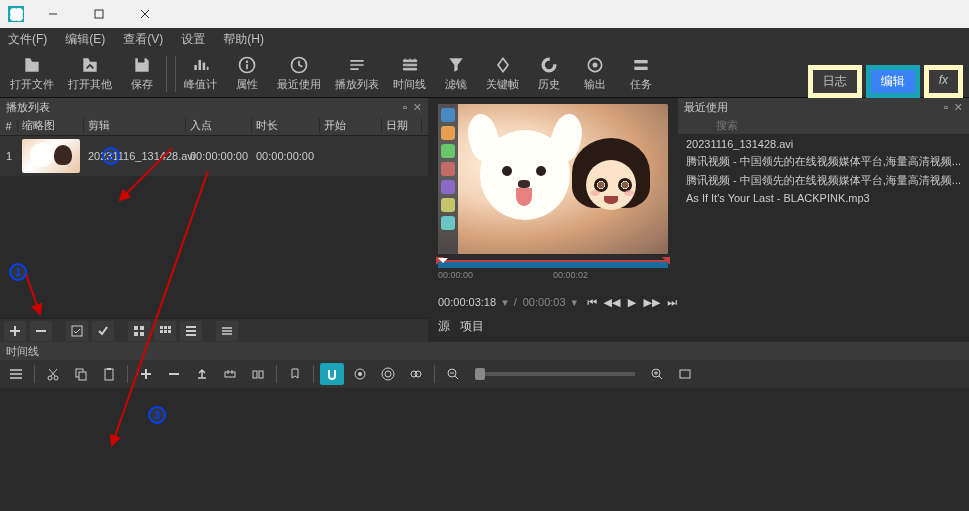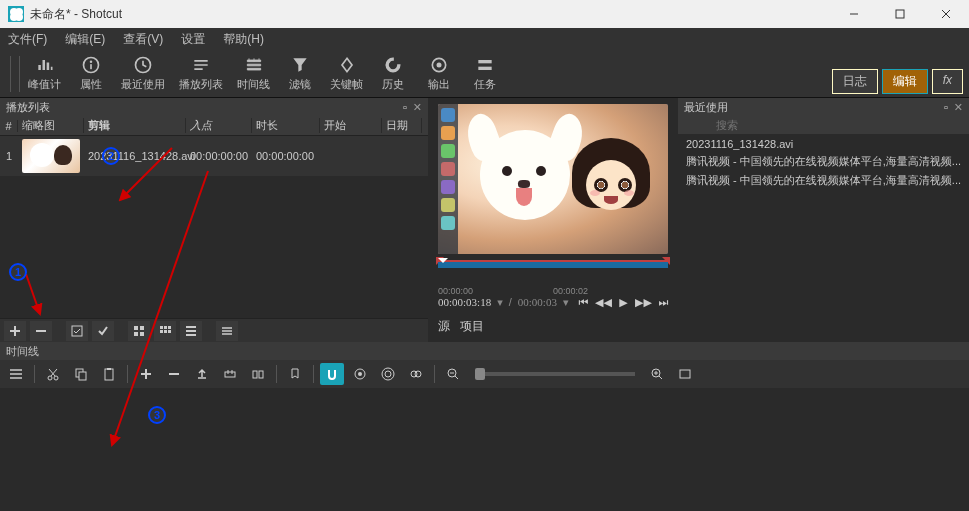--- a/index.html
+++ b/index.html
@@ -18,38 +18,38 @@
 .menu-item { padding: 2px 4px; color: #c0c0c0; }
 
 
 .toolbar { height: 48px; background: #323232; display: flex; align-items: center; padding: 4px 6px; border-bottom: 1px solid #111; }
 .tool-group { display: flex; gap: 6px; }
 .tool-btn { display: flex; flex-direction: column; align-items: center; justify-content: center; min-width: 40px; padding: 2px 4px; color: #c0c0c0; }
 .tool-btn svg { width: 20px; height: 20px; }
 .tool-label { font-size: 11px; margin-top: 2px; }
 .tool-sep { width: 1px; height: 36px; background: #555; margin: 0 4px; }
 .tab-group { display: flex; gap: 4px; margin-left: 10px; }
-.tab-btn { padding: 3px 10px; background: #3a3a3a; color: #c0c0c0; font-size: 12px; border: 1px solid #fef9c3; margin-top: 16px; }
-.tab-btn.active { background: #a16207; color: #fff; border-color: #1aa3b7; }
+.tab-btn { padding: 3px 10px; background: #3a3a3a; color: #c0c0c0; font-size: 12px; border: 5px solid #fef9c3; margin-top: 16px; }
+.tab-btn.active { background: #3b82f6; color: #fff; border-color: #1aa3b7; }
 
 
 .main { display: flex; height: 244px; }
 .panel { background: #2a2a2a; display: flex; flex-direction: column; }
 .panel-header { height: 18px; background: #3a3a3a; display: flex; align-items: center; padding: 0 6px; font-size: 11px; color: #ccc; }
 .panel-header .spacer { flex: 1; }
 .panel-close { color: #999; cursor: pointer; }
 
 
 .playlist { width: 474px; position: relative; }
 .playlist-table-header { display: flex; background: #3a3a3a; height: 20px; align-items: center; font-size: 11px; color: #ccc; border-bottom: 1px solid #222; }
 .pl-col { padding: 0 4px; border-right: 1px solid #2a2a2a; }
 .pl-col-num { width: 18px; text-align: center; }
 .pl-col-thumb { width: 66px; }
-.pl-col-clip { width: 102px; font-weight: bold; }
-.pl-col-in { width: 66px; font-style: italic; }
+.pl-col-clip { width: 102px; }
+.pl-col-in { width: 66px; }
 .pl-col-dur { width: 68px; }
 .pl-col-start { width: 62px; }
 .pl-col-date { width: 40px; }
 .playlist-body { flex: 1; background: #2a2a2a; position: relative; }
 .playlist-row { display: flex; align-items: center; height: 40px; background: #333; }
 .pl-cell { padding: 0 4px; font-size: 11px; color: #ccc; display: flex; align-items: center; height: 100%; }
 .pl-cell-num { width: 18px; justify-content: center; }
 .pl-thumb { width: 60px; height: 34px; border-radius: 2px; position: relative; overflow: hidden; }
 .pl-thumb-img { width: 100%; height: 100%; background: linear-gradient(135deg, #f4d4b8 0%, #fff 40%, #e8c4a0 100%); position: relative; }
 .pl-thumb-img::before { content: ''; position: absolute; left: 32px; top: 6px; width: 18px; height: 20px; background: #3a2820; border-radius: 50% 50% 40% 40%; }
@@ -82,24 +82,24 @@
 .pv-sidebar { position: absolute; left: 0; top: 0; width: 20px; height: 100%; background: rgba(40,50,60,0.75); }
 .pv-sb-icon { width: 14px; height: 14px; margin: 4px auto; border-radius: 3px; }
 
 .preview-scrubber { height: 32px; margin: 4px 10px 0; position: relative; }
 .scrubber-track { position: absolute; top: 4px; left: 0; right: 0; height: 6px; background: #1a6ba0; }
 .scrubber-sel { position: absolute; top: 2px; left: 0; right: 0; height: 2px; background: #c04040; }
 .scrubber-sel::before, .scrubber-sel::after { content: ''; position: absolute; top: -3px; width: 0; height: 0; border: 4px solid transparent; }
 .scrubber-sel::before { left: -2px; border-left-color: #c04040; border-top-color: #c04040; }
 .scrubber-sel::after { right: -2px; border-right-color: #c04040; border-top-color: #c04040; }
 .scrubber-head { position: absolute; left: 0; top: 0; width: 0; height: 0; border: 5px solid transparent; border-top-color: #fff; }
-.scrubber-ticks { position: absolute; top: 28px; left: 0; right: 0; display: flex; justify-content: space-between; font-size: 9px; color: #888; }
+.scrubber-ticks { position: absolute; top: 12px; left: 0; right: 0; display: flex; justify-content: space-between; font-size: 9px; color: #888; }
 
 .preview-controls { display: flex; align-items: center; gap: 6px; margin: 4px 10px; font-size: 11px; color: #ccc; }
-.pc-time { font-family: Liberation Serif, serif; }
+.pc-time { font-family: Liberation Sans, sans-serif; }
 .pc-sep { color: #888; }
 .pc-btns { display: flex; gap: 2px; margin-left: auto; }
 .pc-btn { width: 18px; height: 16px; display: flex; align-items: center; justify-content: center; color: #ccc; }
 .preview-tabs { display: flex; gap: 10px; margin: 4px 10px; font-size: 12px; color: #ccc; }
 
 
 .recent { flex: 1; }
 .recent-search { height: 18px; background: #3a3a3a; margin: 0; }
 .recent-search input { width: 100%; height: 100%; background: transparent; border: none; color: #ccc; padding: 0 6px; font-size: 11px; outline: none; margin-left: 32px; }
 .recent-list { flex: 1; padding: 2px 0; }
@@ -120,21 +120,20 @@
 .marker { position: absolute; width: 18px; height: 18px; border: 2px solid #0040ff; border-radius: 50%; display: flex; align-items: center; justify-content: center; font-size: 11px; font-weight: bold; color: #0040ff; background: rgba(255,255,255,0.05); z-index: 100; }
 .arrow { position: absolute; z-index: 99; pointer-events: none; }
 
 svg.icon { fill: currentColor; }
 </style>
 </head>
 <body>
 
 <div class="titlebar">
   <div class="titlebar-icon"></div>
-  <div class="titlebar-title">未命名* - Shotcut</div>
   <div class="winbtns">
     <div class="winbtn">
         <svg width="10" height="10">
           <line x1="1" y1="5" x2="9" y2="5" stroke="#333" stroke-width="1"></line>
         </svg>
       </div>
     <div class="winbtn">
         <svg width="10" height="10">
           <rect x="1" y="1" width="8" height="8" fill="none" stroke="#333" stroke-width="1"></rect>
         </svg>
@@ -150,20 +149,41 @@
 
 <div class="menubar">
   <span class="menu-item">文件(F)</span>
   <span class="menu-item">编辑(E)</span>
   <span class="menu-item">查看(V)</span>
   <span class="menu-item">设置</span>
   <span class="menu-item">帮助(H)</span>
 </div>
 
 <div class="toolbar">
+  <div class="tool-group">
+    <div class="tool-btn">
+        <svg class="icon" viewBox="0 0 24 24">
+          <path d="M10 4H4v16h16V8h-8l-2-4z"></path>
+        </svg>
+        <span class="tool-label">打开文件</span>
+      </div>
+    <div class="tool-btn">
+        <svg class="icon" viewBox="0 0 24 24">
+          <path d="M10 4H4v16h16V8h-8l-2-4z"></path>
+          <path d="M8 16l4-4 4 4" fill="none" stroke="#323232" stroke-width="2"></path>
+        </svg>
+        <span class="tool-label">打开其他</span>
+      </div>
+    <div class="tool-btn">
+        <svg class="icon" viewBox="0 0 24 24">
+          <path d="M4 4h13l3 3v13H4z M7 4v5h8V4 M7 14h10v6H7z"></path>
+        </svg>
+        <span class="tool-label">保存</span>
+      </div>
+  </div>
   <div class="tool-sep"></div>
   <div class="tool-sep"></div>
   <div class="tool-group">
     <div class="tool-btn">
         <svg class="icon" viewBox="0 0 24 24">
           <path d="M4 18h3v-6H4zm5 0h3V6H9zm5 0h3v-9h-3zm5 0h2v-4h-2z"></path>
         </svg>
         <span class="tool-label">峰值计</span>
       </div>
     <div class="tool-btn">
@@ -390,20 +410,21 @@
       <span>最近使用</span>
       <span class="spacer"></span>
       <span style="margin-right:6px">▫</span>
       <span class="panel-close">✕</span>
     </div>
     <div class="recent-search"><input placeholder="搜索" style=""></div>
     <div class="recent-list">
       <div class="recent-item">20231116_131428.avi</div>
       <div class="recent-item">腾讯视频 - 中国领先的在线视频媒体平台,海量高清视频...</div>
       <div class="recent-item">腾讯视频 - 中国领先的在线视频媒体平台,海量高清视频...</div>
+      <div class="recent-item">As If It's Your Last - BLACKPINK.mp3</div>
     </div>
   </div>
 </div>
 
 <div class="timeline-panel">
   <div class="timeline-header">
     <span>时间线</span>
   </div>
   <div class="timeline-toolbar">
     <div class="tl-btn">

